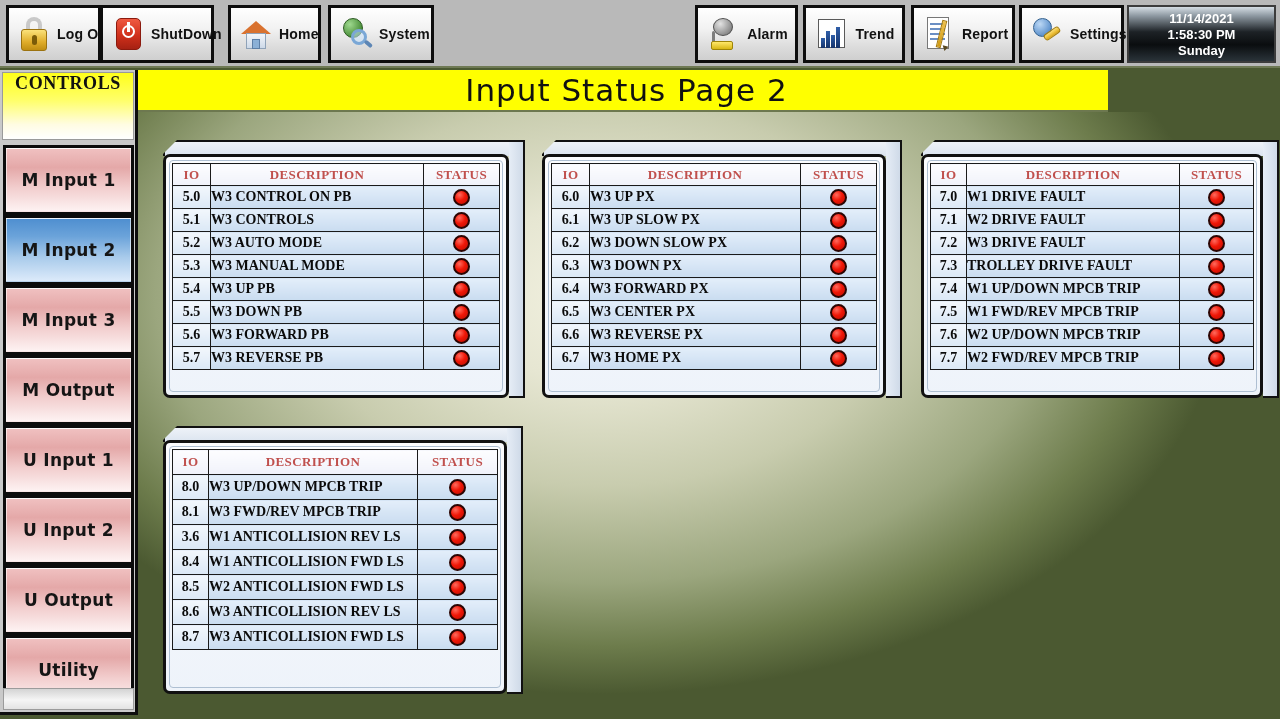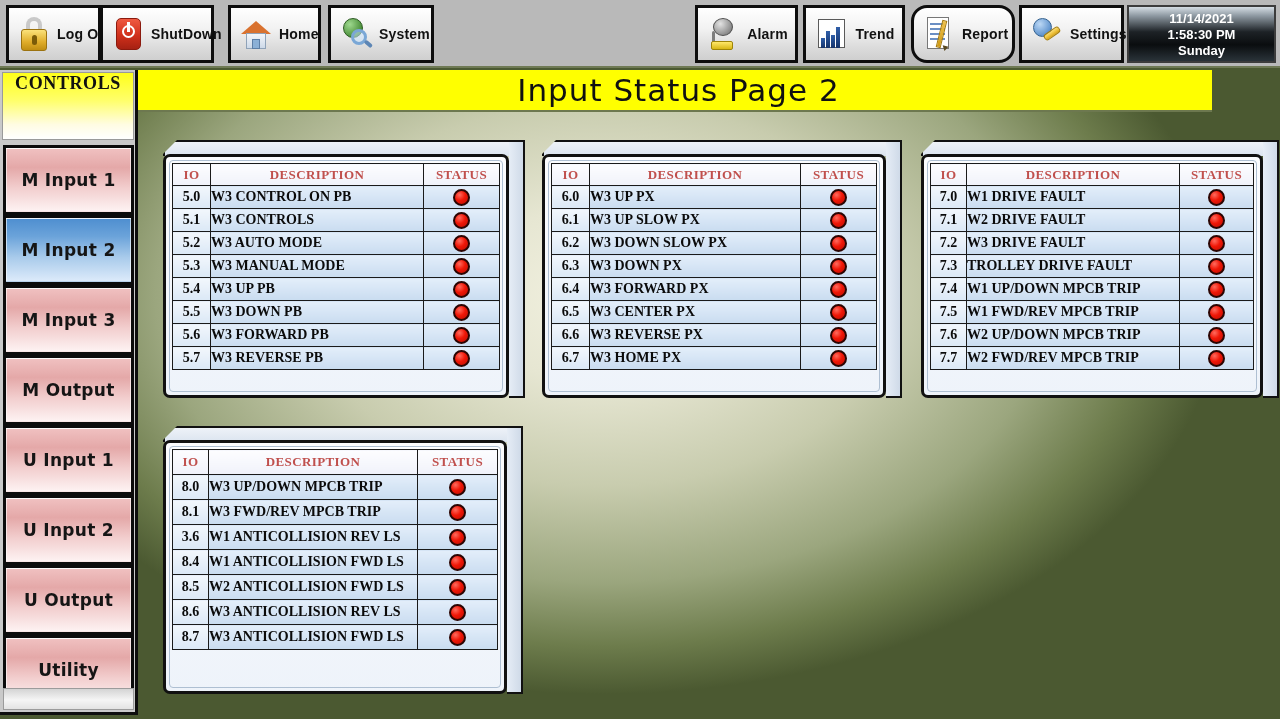--- a/index.html
+++ b/index.html
@@ -191,21 +191,21 @@
     align-items: center; justify-content: center;
     gap: 1px;
     color: #fff;
   }
   #datetime div { font-size: 13px; font-weight: bold; line-height: 15px; }
 
   
   #titlebar {
     position: absolute;
     left: 0; top: 70px;
-    width: 1212px; height: 42px;
+    width: 1108px; height: 42px;
     background: #ffff00;
     border-bottom: 2px solid #6d784f;
   }
   #titlebar .ttxt {
     position: absolute;
     left: 145px; right: 0; top: 0; bottom: 0;
     display: flex; align-items: center; justify-content: center;
     font-size: 31px; color: #111;
     letter-spacing: 1px;
     font-family: "DejaVu Sans", sans-serif;
@@ -430,21 +430,21 @@
       <span class="tool-ico ico-trend">
         <span class="frame"></span>
           <span class="b b1"></span>
           <span class="b b2"></span>
         <span class="b b3"></span>
           <span class="b b4"></span>
       </span>
       <span class="tb-label">Trend</span>
     </div>
 
-    <div class="tool-btn" id="btn-report" style="left:911px; width:104px;border-radius:16px;">
+    <div class="tool-btn" id="btn-report" style="left:911px; width:104px;">
       <span class="tool-ico ico-report">
         <span class="page"></span>
           <span class="ln l1"></span>
           <span class="ln l2"></span>
         <span class="ln l3"></span>
           <span class="ln l4"></span>
         <span class="pencil"></span>
           <span class="tip"></span>
       </span>
       <span class="tb-label">Report</span>

